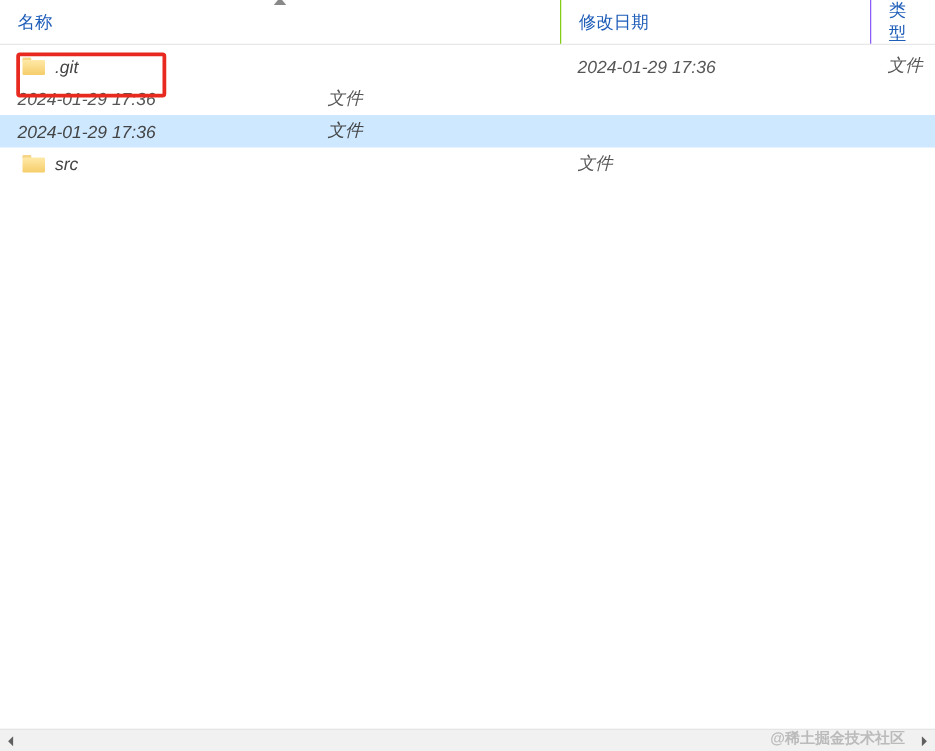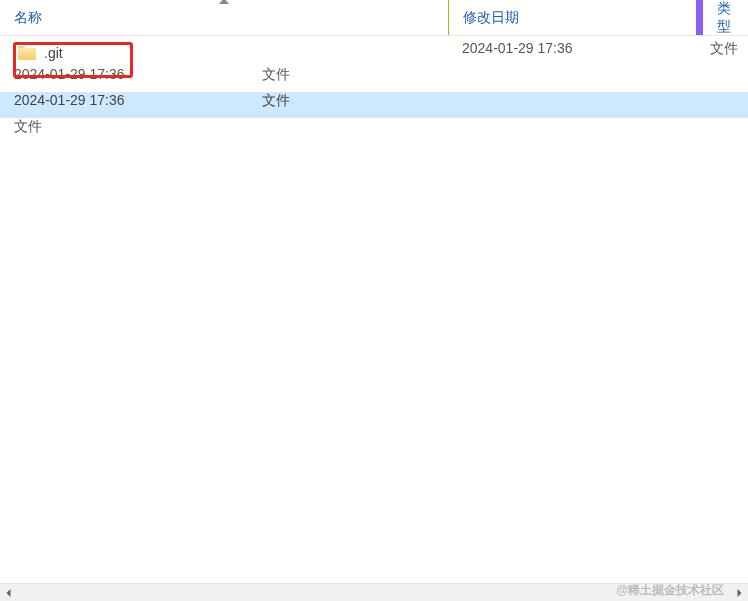--- a/index.html
+++ b/index.html
@@ -35,41 +35,43 @@
     }
     .header-name {
       width: 448px;
     }
     .header-modified {
       width: 248px;
       border-left: 1px solid #84cc16;
     }
     .header-type {
       flex: 1;
-      border-left: 7px solid #8b5cf6;
+      border-left: 1px solid #8b5cf6;
     }
     .sort-indicator {
       position: absolute;
       top: -2px;
       left: 50%;
       transform: translateX(-50%);
       width: 0;
       height: 0;
       border-left: 5px solid transparent;
       border-right: 5px solid transparent;
       border-bottom: 6px solid #888;
     }
     .file-list {
       padding-top: 4px;
     }
     .file-row {
       display: flex;
       height: 26px;
+      align-items: center;
       color: #555;
       font-size: 14px;
+      font-style: italic;
     }
     .file-row.selected {
       background: #cde8ff;
     }
     .cell-name {
       width: 448px;
       display: flex;
       align-items: center;
       padding-left: 18px;
       gap: 8px;
@@ -187,20 +189,24 @@
     </div>
     <div class="file-row">
       <div class="cell-modified">2024-01-29 17:36</div>
       <div class="cell-type">文件</div>
     </div>
     <div class="file-row selected">
       <div class="cell-modified">2024-01-29 17:36</div>
       <div class="cell-type">文件</div>
     </div>
     <div class="file-row">
+      <div class="cell-name">
+        <span class="folder-icon"></span>
+        <span class="file-name-text">src</span>
+      </div>
       <div class="cell-type">文件</div>
     </div>
   </div>
 
 <div class="highlight-box"></div>
 
 <div class="watermark">@稀土掘金技术社区</div>
 
 <div class="scrollbar-bottom">
   <div class="scroll-arrow">

